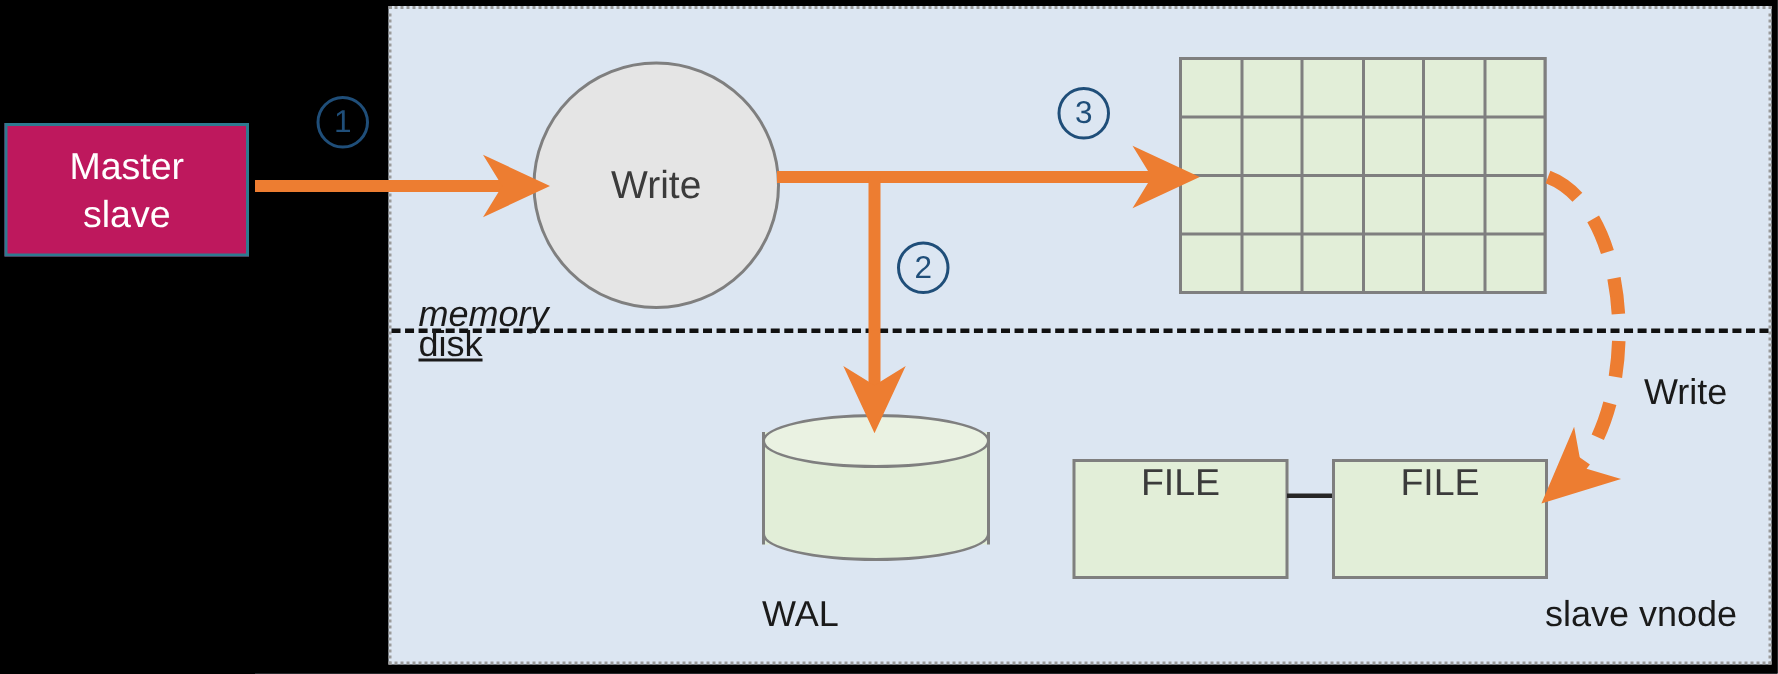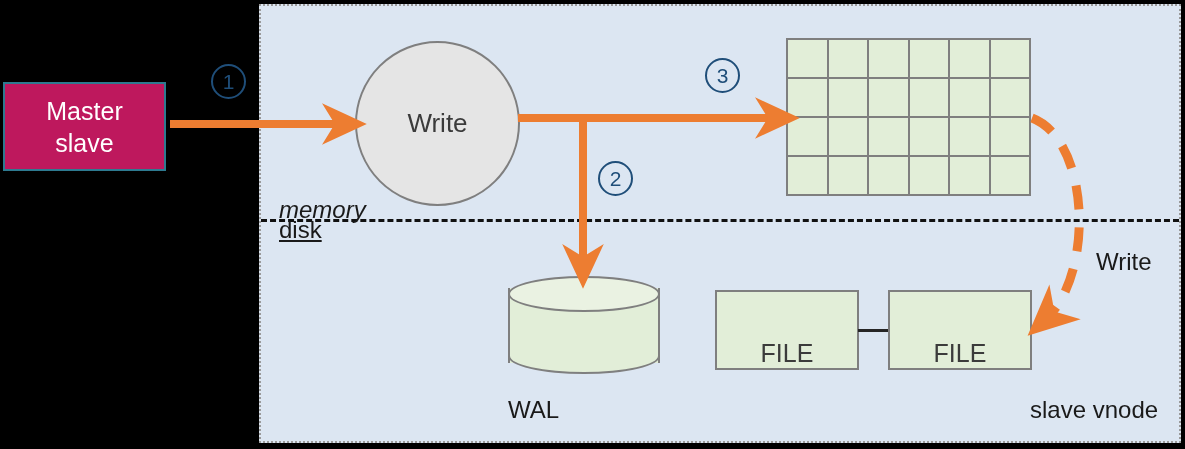--- a/index.html
+++ b/index.html
@@ -126,28 +126,28 @@
     top: 396px;
     width: 152px;
     text-align: left;
     font-size: 24px;
     color: #1a1a1a;
   }
 
   
   .file-box {
     position: absolute;
-    top: 290px;
+    top: 306px;
     width: 144px;
     height: 80px;
     background: #e2eed8;
     border: 2px solid #7f7f7f;
     box-sizing: border-box;
     display: flex;
-    align-items: flex-end;
+    align-items: flex-start;
     justify-content: center;
     font-size: 25px;
     color: #3b3b3b;
   }
   #file-box-1 { left: 715px; }
   #file-box-2 { left: 888px; }
   #file-link {
     position: absolute;
     left: 858px;
     top: 329px;

